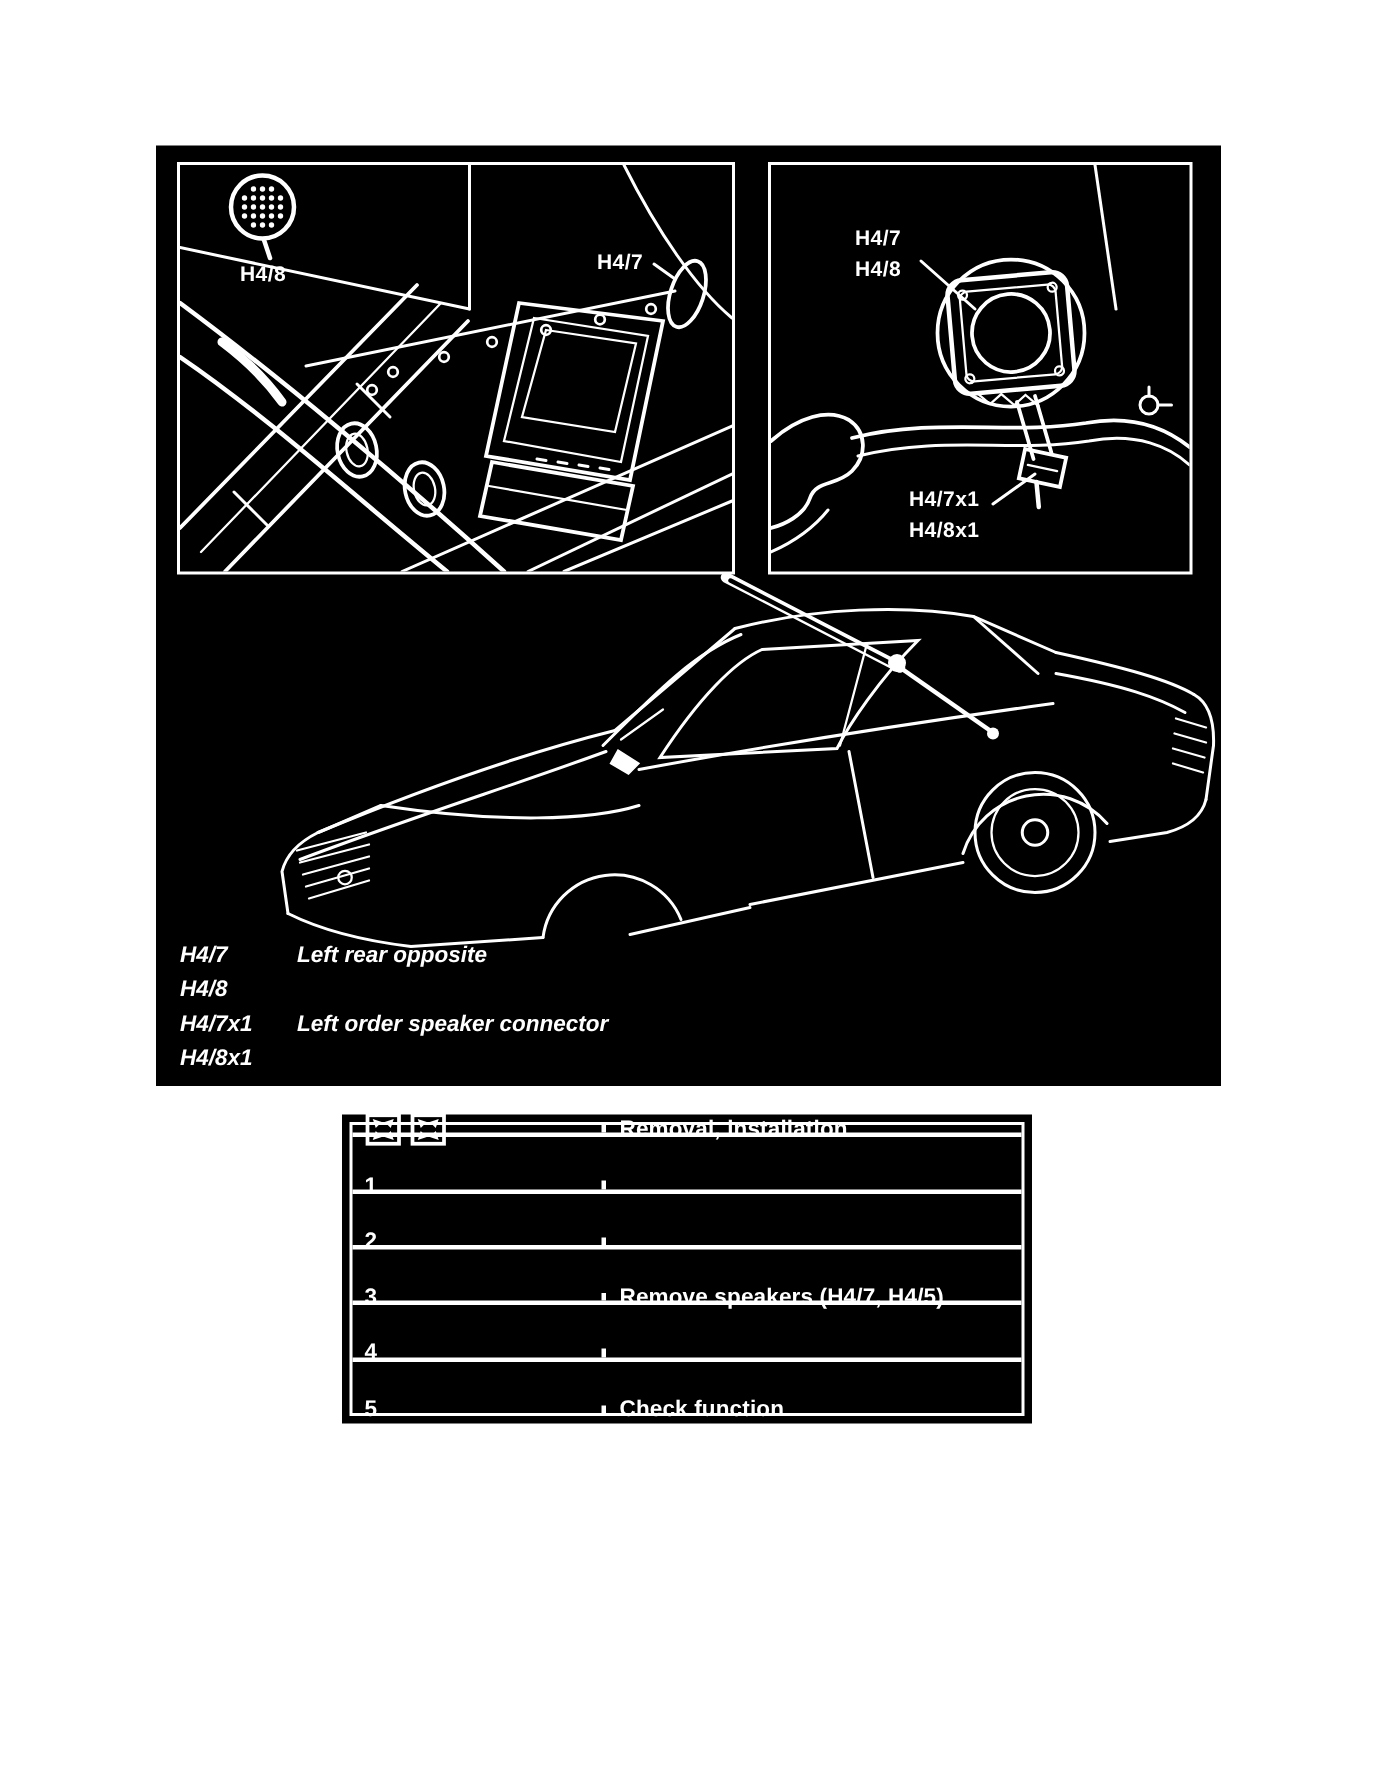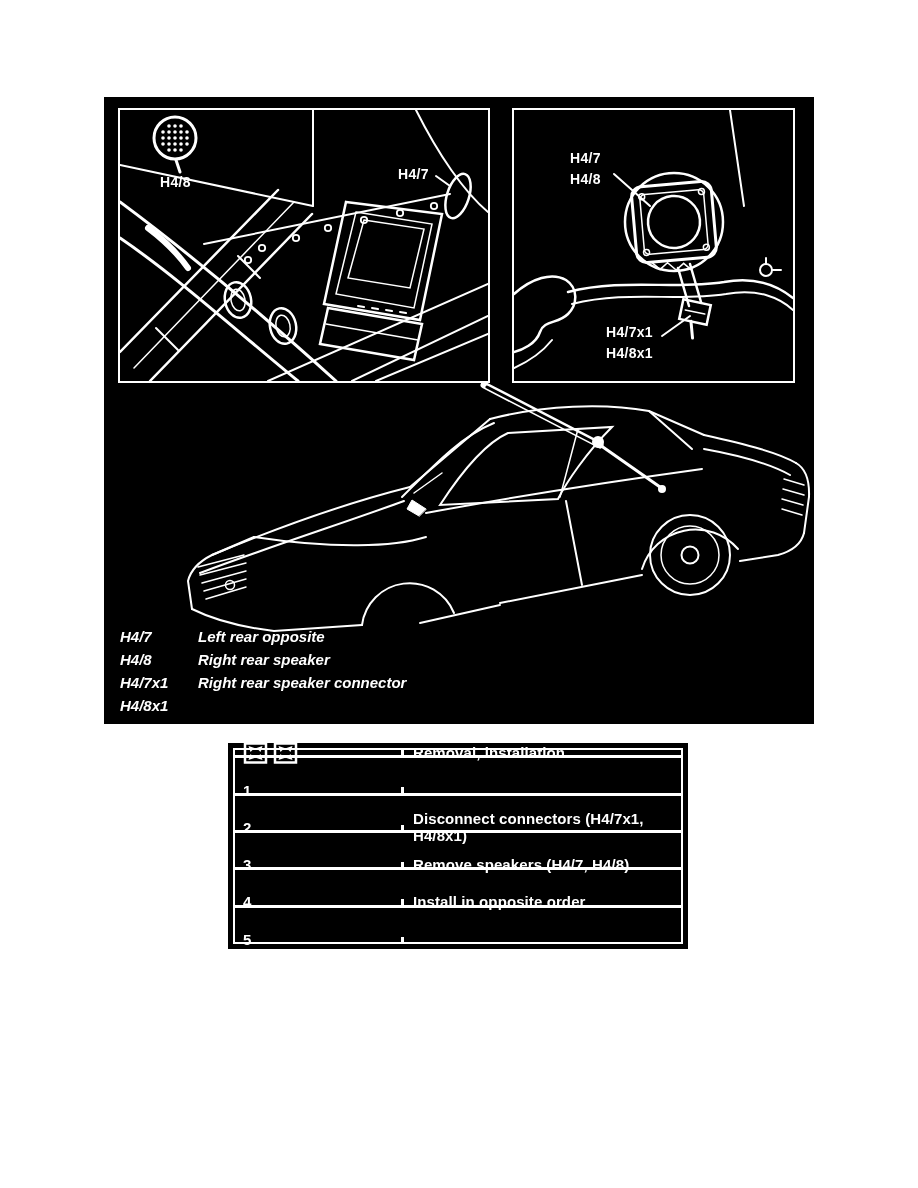--- a/index.html
+++ b/index.html
@@ -221,25 +221,24 @@
       </g>
     </svg>
 
     <div class="legend">
       <div class="legend-row">
         <span class="legend-term">H4/7</span>
         <span class="legend-desc">Left rear opposite</span>
       </div>
       <div class="legend-row">
         <span class="legend-term">H4/8</span>
-        <span class="legend-desc">Right rear speaker</span>
       </div>
       <div class="legend-row">
         <span class="legend-term">H4/7x1</span>
-        <span class="legend-desc">Right rear speaker connector</span>
+        <span class="legend-desc">Left order speaker connector</span>
       </div>
       <div class="legend-row">
         <span class="legend-term">H4/8x1</span>
       </div>
     </div>
   </div>
 
   <div class="ptable">
     <div class="ptable-inner">
       <div class="trow">
@@ -263,29 +262,28 @@
             </g>
           </svg>
         </div>
         <div class="tcell-desc">Removal, installation</div>
       </div>
       <div class="trow">
         <div class="tcell-num">1</div>
       </div>
       <div class="trow">
         <div class="tcell-num">2</div>
-        <div class="tcell-desc">Disconnect connectors (H4/7x1, H4/8x1)</div>
       </div>
       <div class="trow">
         <div class="tcell-num">3</div>
-        <div class="tcell-desc">Remove speakers (H4/7, H4/8)</div>
+        <div class="tcell-desc">Remove speakers (H4/7, H4/5)</div>
       </div>
       <div class="trow">
         <div class="tcell-num">4</div>
-        <div class="tcell-desc">Install in opposite order</div>
       </div>
       <div class="trow">
         <div class="tcell-num">5</div>
+        <div class="tcell-desc">Check function</div>
       </div>
     </div>
   </div>
 
 </div>
 
 </body></html>

